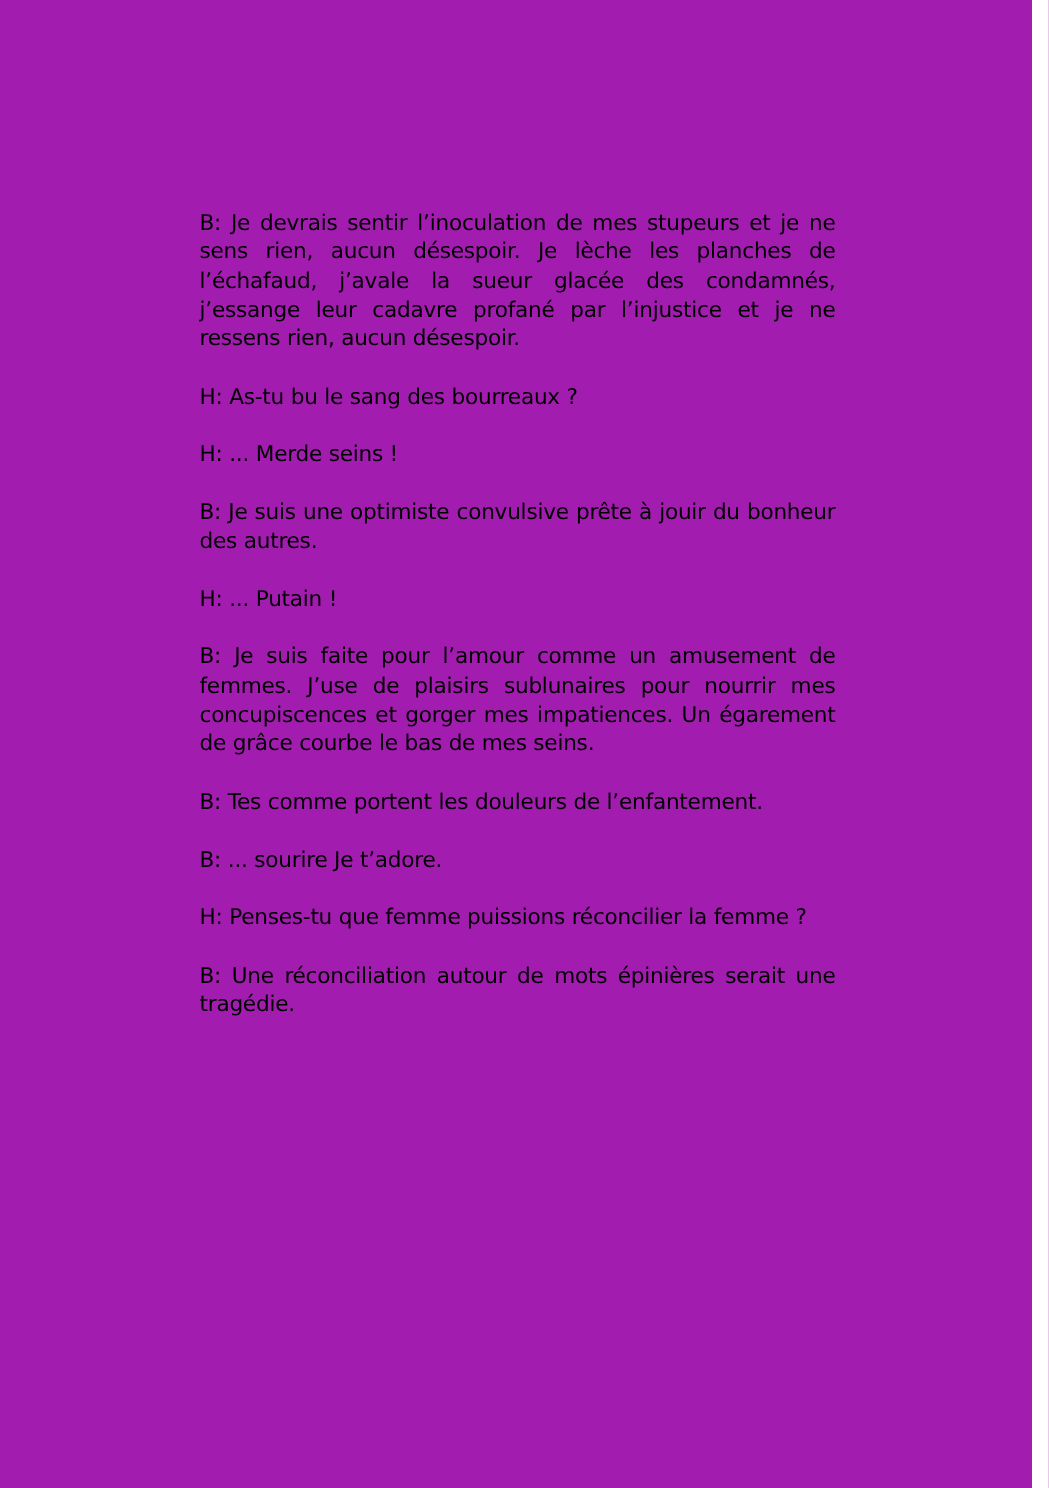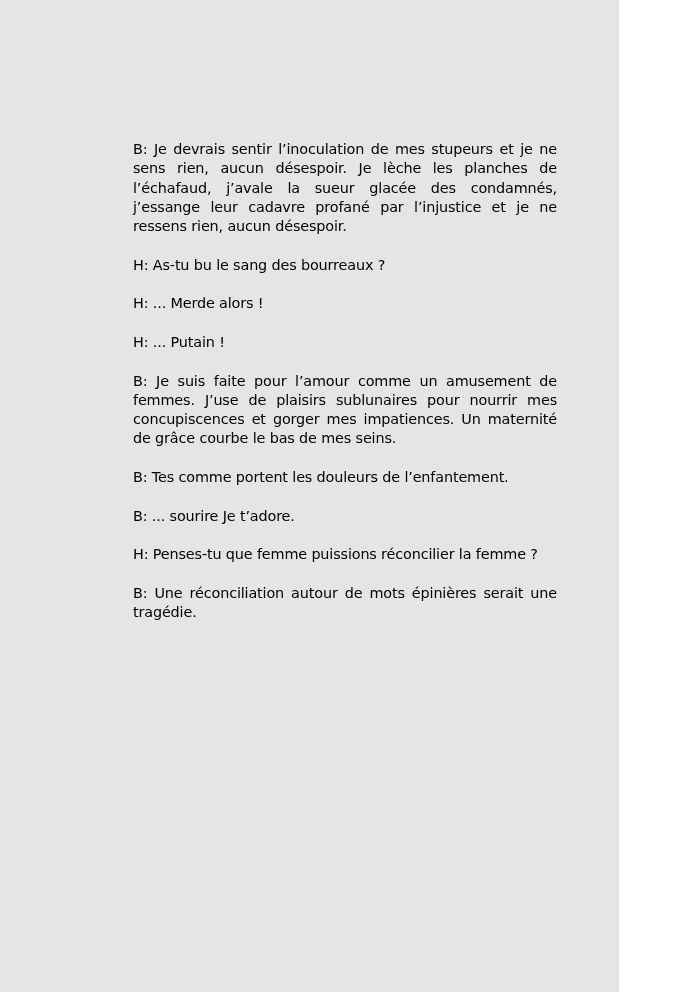--- a/index.html
+++ b/index.html
@@ -2,23 +2,23 @@
 <html><head>
 <meta charset="utf-8">
 <style>
   html, body {
     margin: 0;
     padding: 0;
     background: #ffffff;
   }
   .page {
     position: relative;
-    width: 619px;
+    width: 688px;
     height: 992px;
-    background: #e5e5e5;
+    background: #a21caf;
     overflow: hidden;
   }
   .text-block {
     position: absolute;
     left: 133px;
     top: 140px;
     width: 424px;
     font-family: "DejaVu Sans", "Liberation Sans", sans-serif;
     font-size: 14.4px;
     line-height: 19.3px;
@@ -37,21 +37,22 @@
   }
 </style>
 </head>
 <body>
 
 <div class="page">
   <div class="text-block">
 
   <p><span>B: Je devrais sentir l’inoculation de mes stupeurs et je ne sens rien, aucun désespoir. Je lèche les planches de l’échafaud, j’avale la sueur glacée des condamnés, j’essange leur cadavre profané par l’injustice et je ne ressens rien, aucun désespoir.</span></p>
       <p><span>H: As-tu bu le sang des bourreaux ?</span></p>
-      <p><span>H: ... Merde alors !</span></p>
+      <p><span>H: ... Merde seins !</span></p>
+      <p><span>B: Je suis une optimiste convulsive prête à jouir du bonheur des autres.</span></p>
       <p><span>H: ... Putain !</span></p>
-      <p><span>B: Je suis faite pour l’amour comme un amusement de femmes. J’use de plaisirs sublunaires pour nourrir mes concupiscences et gorger mes impatiences. Un maternité de grâce courbe le bas de mes seins.</span></p>
+      <p><span>B: Je suis faite pour l’amour comme un amusement de femmes. J’use de plaisirs sublunaires pour nourrir mes concupiscences et gorger mes impatiences. Un égarement de grâce courbe le bas de mes seins.</span></p>
       <p><span>B: Tes comme portent les douleurs de l’enfantement.</span></p>
       <p><span>B: ... </span><span class="seg-italic">sourire</span><span> Je t’adore.</span></p>
       <p><span>H: Penses-tu que femme puissions réconcilier la femme ?</span></p>
       <p><span>B: Une réconciliation autour de mots épinières serait une tragédie.</span></p>
     </div>
 </div>
 
 </body></html>

